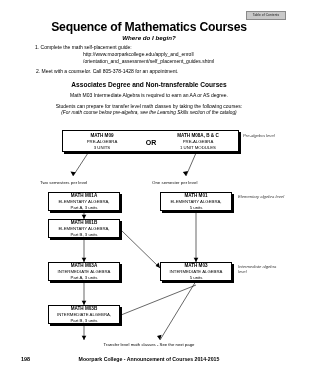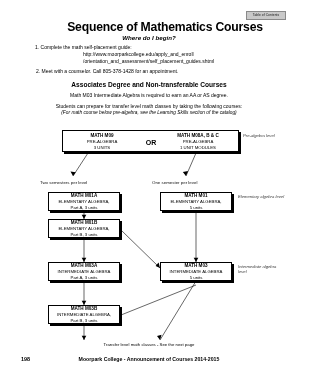--- a/index.html
+++ b/index.html
@@ -12,21 +12,21 @@
   
   .toc-btn{
     position:absolute;top:11px;left:246px;width:38px;height:7px;
     background:#c9c9c9;border:1px solid #8a8a8a;
     font-size:3.2px;line-height:6px;text-align:center;color:#111;
     letter-spacing:.1px;overflow:hidden;white-space:nowrap;
   }
 
   
   .title{
-    position:absolute;top:20px;left:16px;width:298px;text-align:center;
+    position:absolute;top:20px;left:0;width:298px;text-align:center;
     font-size:12.2px;font-weight:bold;letter-spacing:-.2px;
   }
   .subtitle{
     position:absolute;top:34px;left:0;width:298px;text-align:center;
     font-size:6.2px;font-weight:bold;font-style:italic;
   }
   .step1{position:absolute;top:44px;left:35px;font-size:5px;white-space:nowrap;}
   .url1{position:absolute;top:51px;left:83px;font-size:5px;white-space:nowrap;}
   .url2{position:absolute;top:57.5px;left:83px;font-size:5px;white-space:nowrap;}
   .step2{position:absolute;top:68px;left:36px;font-size:5px;white-space:nowrap;}

